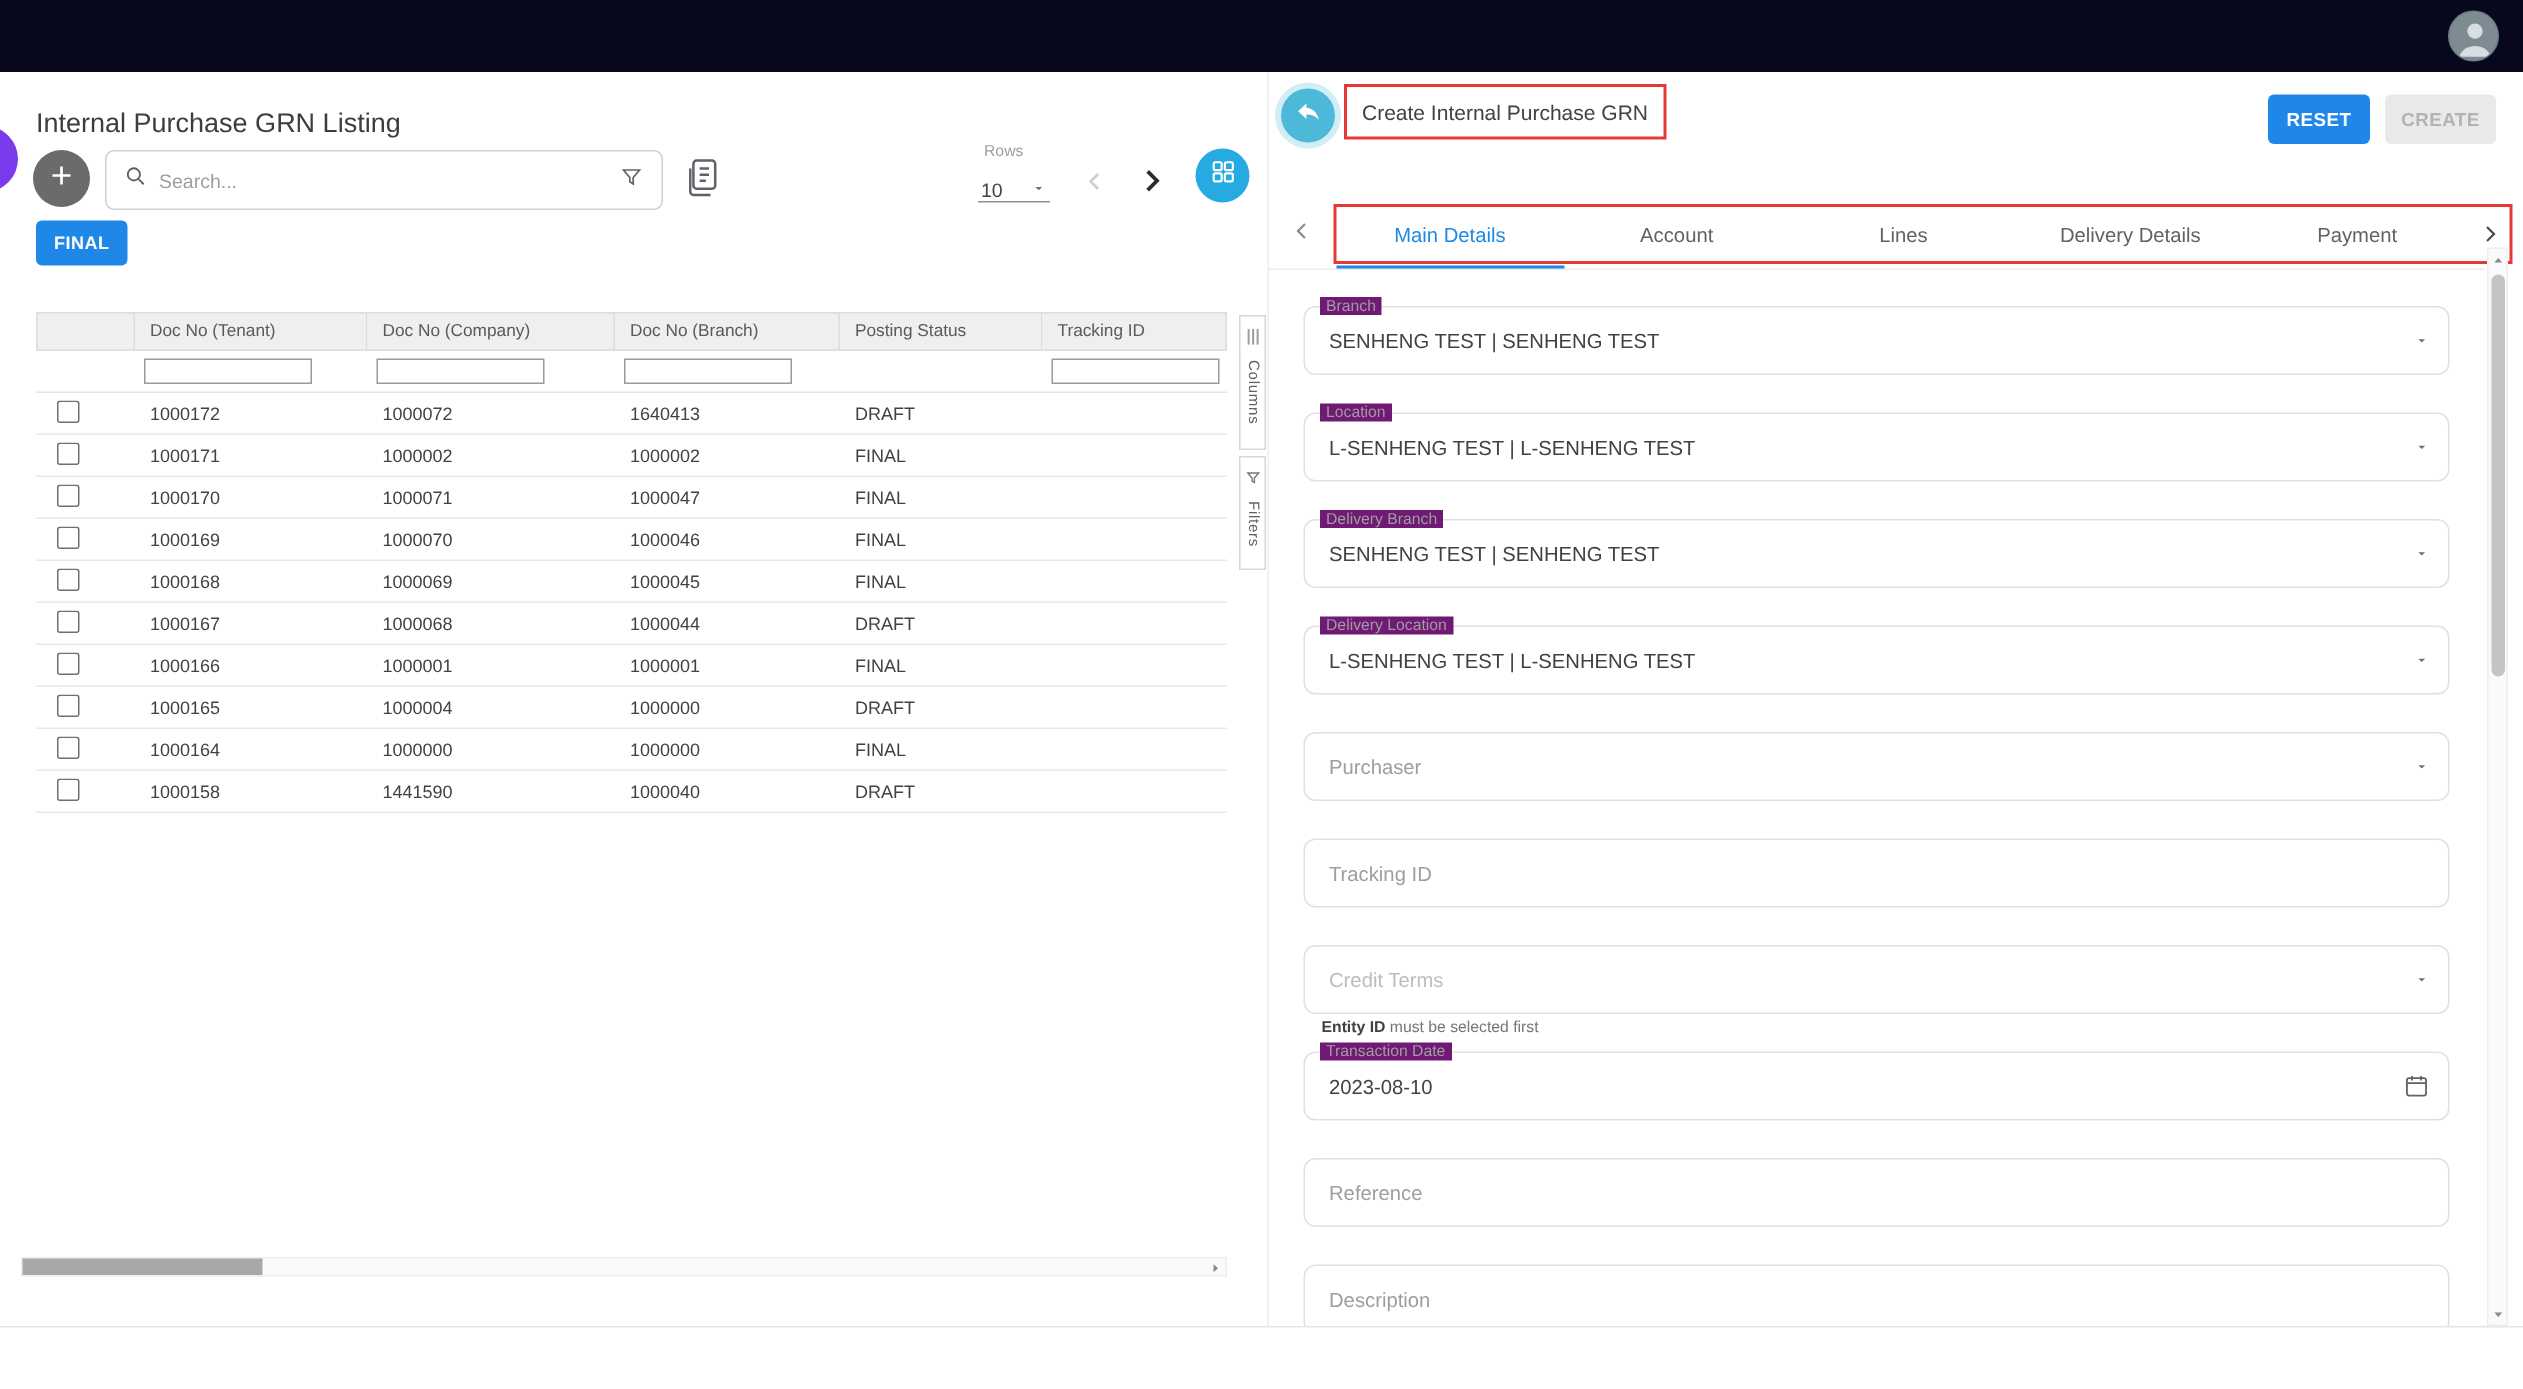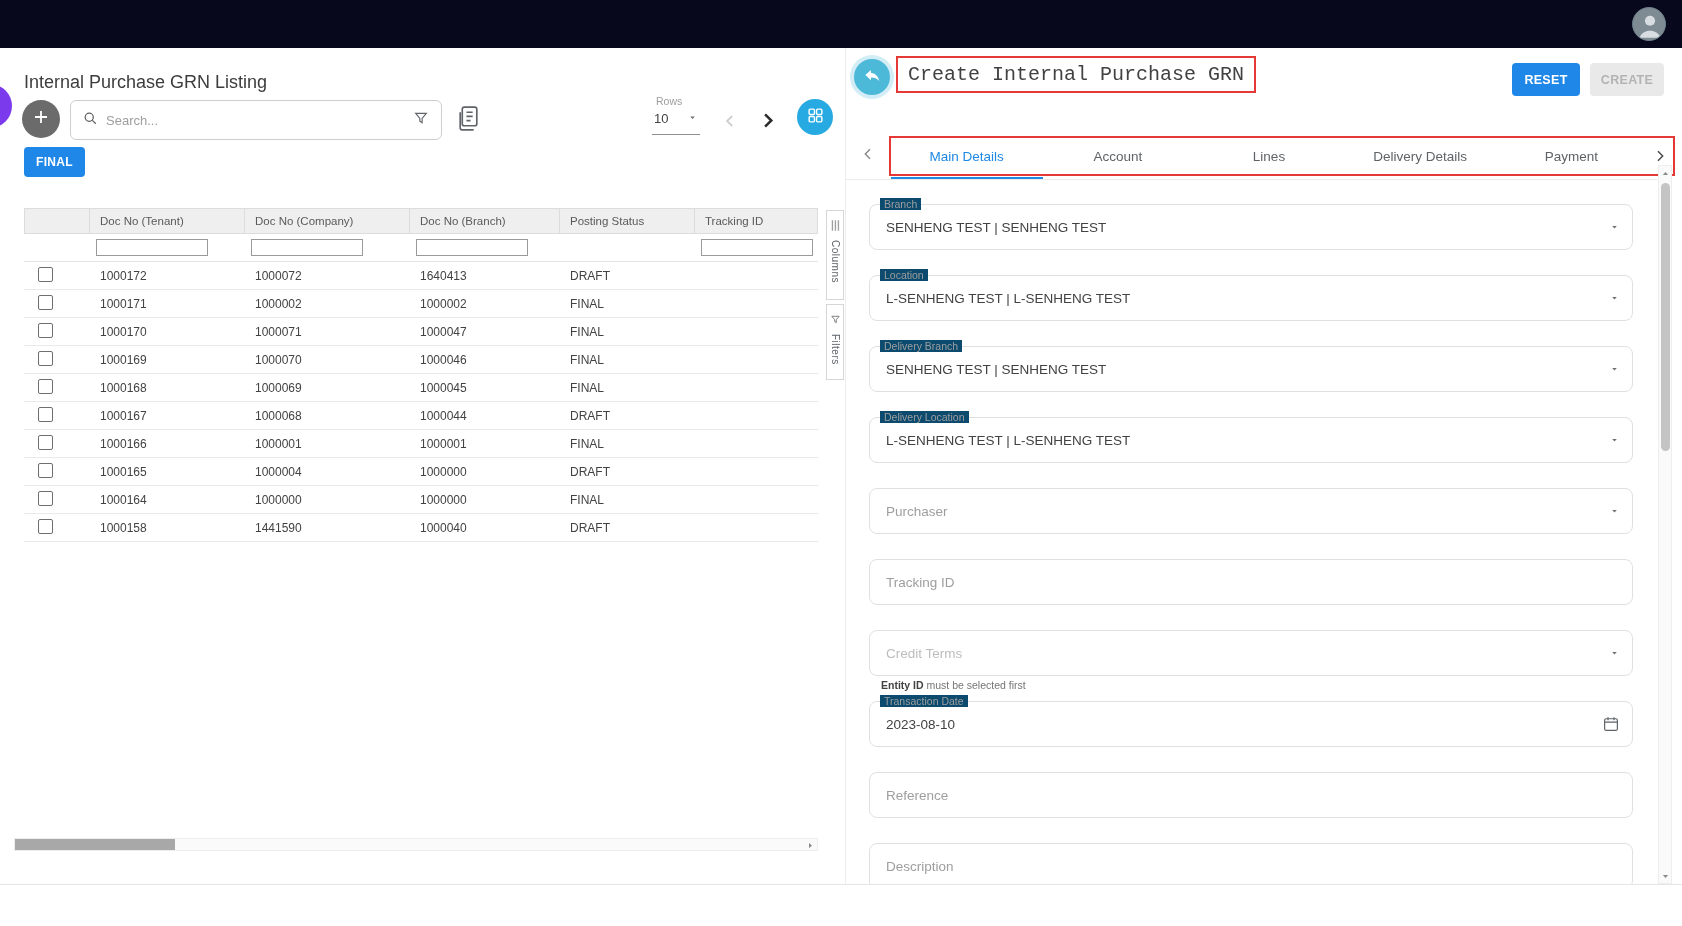--- a/index.html
+++ b/index.html
@@ -21,21 +21,21 @@
 
   
   #left-panel { position:absolute; left:0; top:48px; width:845px; height:836px; background:#fff; }
   #listing-title { position:absolute; left:24px; top:24px; font-size:18px; color:#3d3d3d; }
   #add-btn { position:absolute; left:22px; top:52px; width:38px; height:38px; border-radius:50%; background:#6b6b6b; display:flex; align-items:center; justify-content:center; cursor:pointer; }
   #search-box { position:absolute; left:70px; top:52px; width:372px; height:40px; border:1px solid #cfcfcf; border-radius:6px; display:flex; align-items:center; padding:0 12px; gap:8px; background:#fff; }
   #search-input { border:none; outline:none; flex:1; font-size:13px; color:#424242; font-family:inherit; background:transparent; }
   #search-input::placeholder { color:#9e9e9e; }
   #report-icon { position:absolute; left:456px; top:57px; }
   #rows-label { position:absolute; left:656px; top:47px; font-size:10.5px; color:#9e9e9e; }
-  #rows-select { position:absolute; left:652px; top:63px; width:48px; height:24px; border-bottom:1px solid #8f8f8f; display:flex; align-items:flex-start; justify-content:space-between; font-size:13px; color:#424242; padding:0 2px; cursor:pointer; }
+  #rows-select { position:absolute; left:652px; top:63px; width:48px; height:24px; border-bottom:1px solid #8f8f8f; display:flex; align-items:flex-end; justify-content:space-between; font-size:13px; color:#424242; padding:0 2px; cursor:pointer; }
   #page-prev { position:absolute; left:720px; top:63px; cursor:default; }
   #page-next { position:absolute; left:756px; top:61px; cursor:pointer; }
   #grid-btn { position:absolute; left:797px; top:51px; width:36px; height:36px; border-radius:50%; background:#27aae1; display:flex; align-items:center; justify-content:center; cursor:pointer; }
   #final-btn { position:absolute; left:24px; top:99px; width:61px; height:30px; background:#1f87e8; border-radius:4px; color:#fff; font-size:12px; font-weight:bold; display:flex; align-items:center; justify-content:center; letter-spacing:.3px; cursor:pointer; }
 
   
   #table { position:absolute; left:24px; top:160px; width:794px; font-size:12px; }
   .thead { display:flex; }
   .th { background:#efefef; border:1px solid #dcdcdc; border-left:none; height:26px; line-height:24px; padding:0 10px; color:#5a5a5a; font-size:11.5px; white-space:nowrap; overflow:hidden; }
   .th.first { border-left:1px solid #dcdcdc; }
@@ -60,38 +60,38 @@
 
   
   #hscroll { position:absolute; left:14px; top:790px; width:804px; height:13px; background:#fafafa; border:1px solid #ededed; }
   #hscroll-thumb { position:absolute; left:0px; top:0px; width:160px; height:11px; background:#a8a8a8; cursor:grab; }
   #hscroll-right { position:absolute; right:1px; top:1px; width:11px; height:11px; display:flex; align-items:center; justify-content:center; cursor:pointer; }
 
   
   #right-panel { position:absolute; left:845px; top:48px; width:837px; height:836px; background:#fff; border-left:1px solid #ededed; overflow:hidden; }
   #back-btn { position:absolute; left:8px; top:11px; width:36px; height:36px; border-radius:50%; background:#4cb9d8; display:flex; align-items:center; justify-content:center; box-shadow:0 0 0 4px rgba(76,185,216,.25); cursor:pointer; }
   #detail-title-box { position:absolute; left:50px; top:8px; height:37px; border:2px solid #e53935; display:flex; align-items:center; padding:0 10px; }
-  #detail-title { font-size:20px; color:#424242; white-space:nowrap;font-family:Liberation Mono, monospace; }
+  #detail-title { font-size:14px; color:#424242; white-space:nowrap; }
   #reset-btn { position:absolute; left:666px; top:15px; width:68px; height:33px; background:#1f87e8; color:#fff; font-weight:bold; font-size:12.5px; border-radius:4px; display:flex; align-items:center; justify-content:center; letter-spacing:.3px; cursor:pointer; }
   #create-btn { position:absolute; left:744px; top:15px; width:74px; height:33px; background:#e9e9e9; color:#b3b3b3; font-weight:bold; font-size:12.5px; border-radius:4px; display:flex; align-items:center; justify-content:center; letter-spacing:.3px; cursor:default; }
 
   #tab-chevron-left { position:absolute; left:14px; top:98px; cursor:pointer; }
   #tab-red-box { position:absolute; left:43px; top:88px; width:786px; height:40px; border:2px solid #e53935; display:flex; align-items:center; }
   .tab { flex:1; text-align:center; font-size:13.5px; color:#5f6368; white-space:nowrap; cursor:pointer; }
   .tab.active { color:#1e88e5; font-weight:500; }
   #tab-chevron-right { width:26px; display:flex; align-items:center; justify-content:center; cursor:pointer; }
   #tab-underline { position:absolute; left:45px; top:129px; width:152px; height:3px; background:#1e88e5; }
   #tab-divider { position:absolute; left:0; top:131px; width:811px; height:1px; background:#ececec; }
 
   
   #form { position:absolute; left:23px; top:156px; width:764px; }
   .field-wrap { margin-bottom:25px; position:relative; }
   .field-wrap.has-helper { margin-bottom:9px; }
   .field { position:relative; height:46px; border:1px solid #e0e0e0; border-radius:8px; display:flex; align-items:center; padding:0 16px; background:#fff; cursor:pointer; }
-  .float-label { position:absolute; left:10px; top:-7px; background:#0c4a6e; padding:0 4px; font-size:10.5px; color:#9e9e9e; }
+  .float-label { position:absolute; left:10px; top:-7px; background:#701a75; padding:0 4px; font-size:10.5px; color:#9e9e9e; }
   .field-value { font-size:13.5px; color:#424242; }
   .field-placeholder { font-size:13.5px; color:#9e9e9e;text-align:center; }
   .field.disabled .field-placeholder { color:#bdbdbd; }
   .caret, .cal { position:absolute; right:12px; top:50%; transform:translateY(-50%); display:flex; }
   .helper { margin:3px 0 0 12px; font-size:10.5px; color:#757575; height:13px; }
   .helper b { color:#424242; font-weight:bold; }
 
   
   #vscroll { position:absolute; left:812px; top:117px; width:14px; height:719px; background:#fafafa; border:1px solid #eeeeee; }
   #vscroll-up { position:absolute; left:0; top:1px; width:12px; height:12px; display:flex; align-items:center; justify-content:center; cursor:pointer; }

